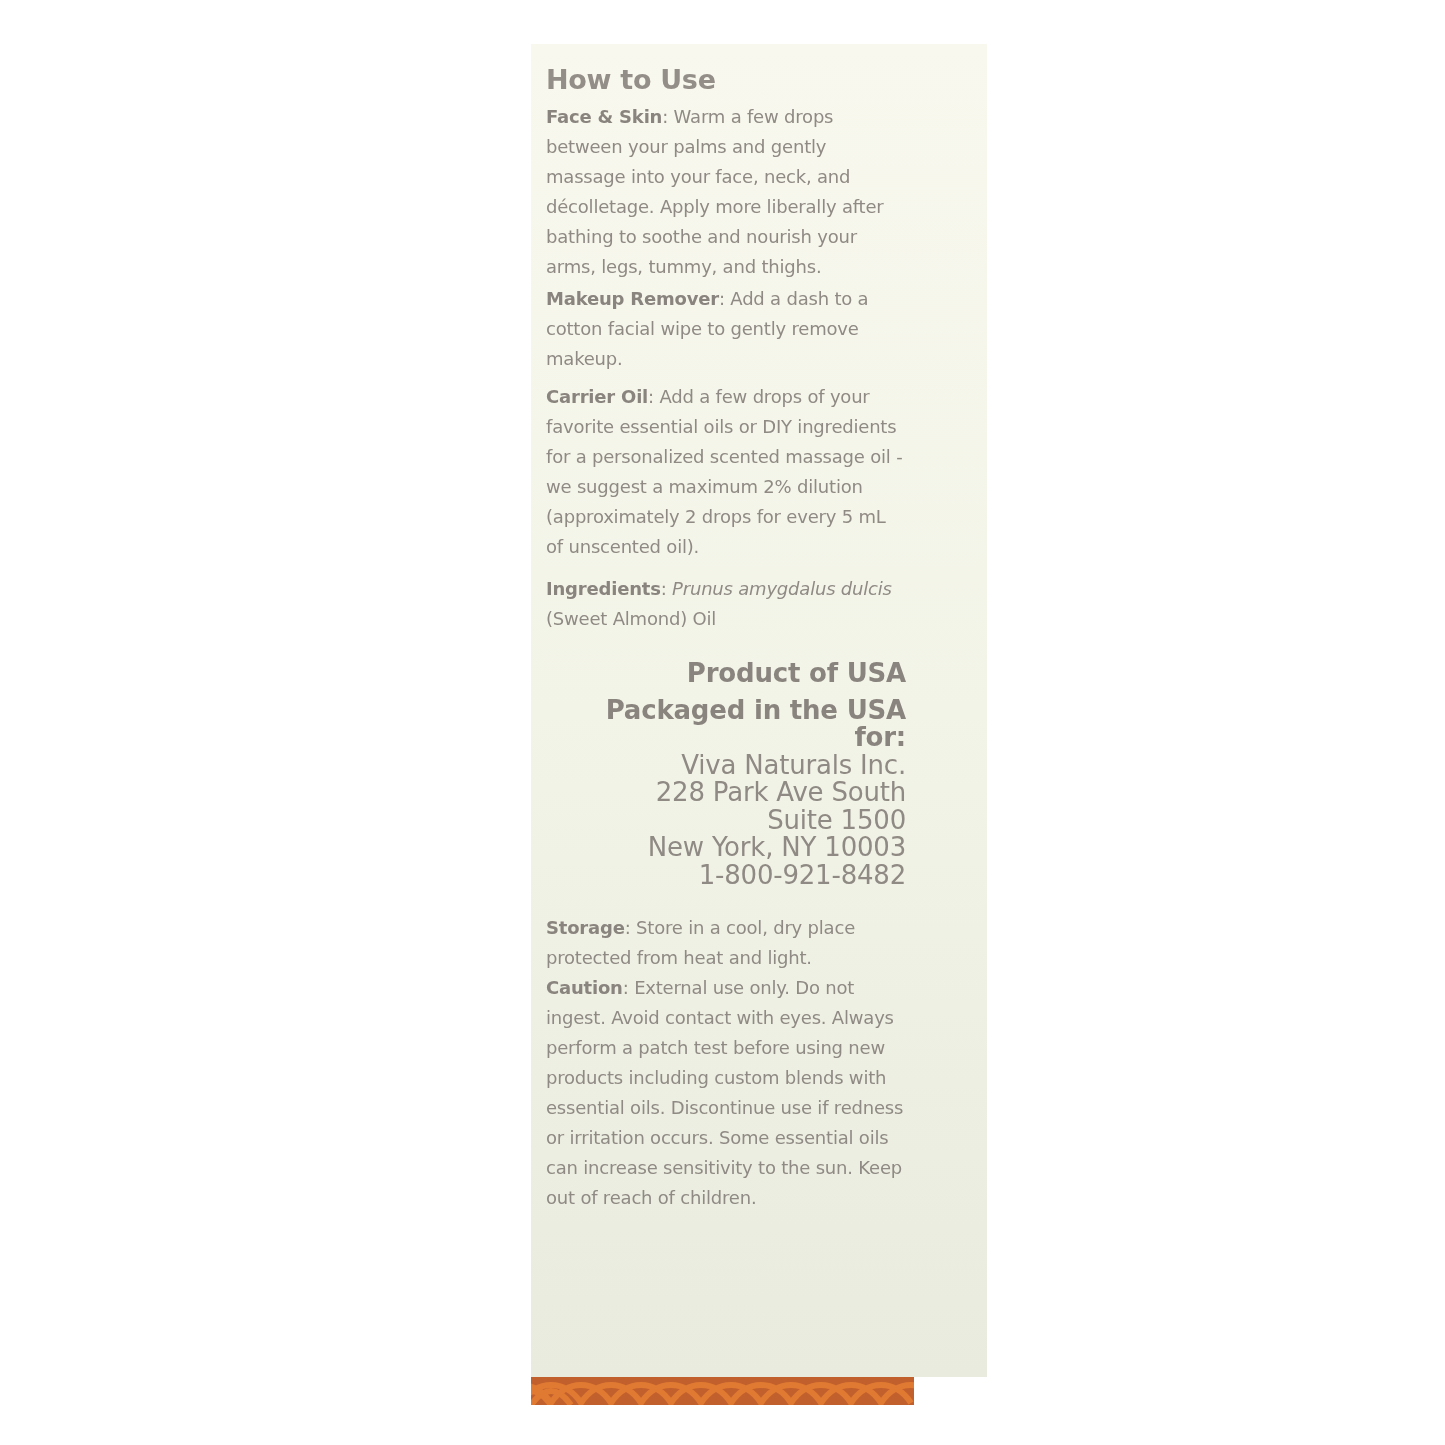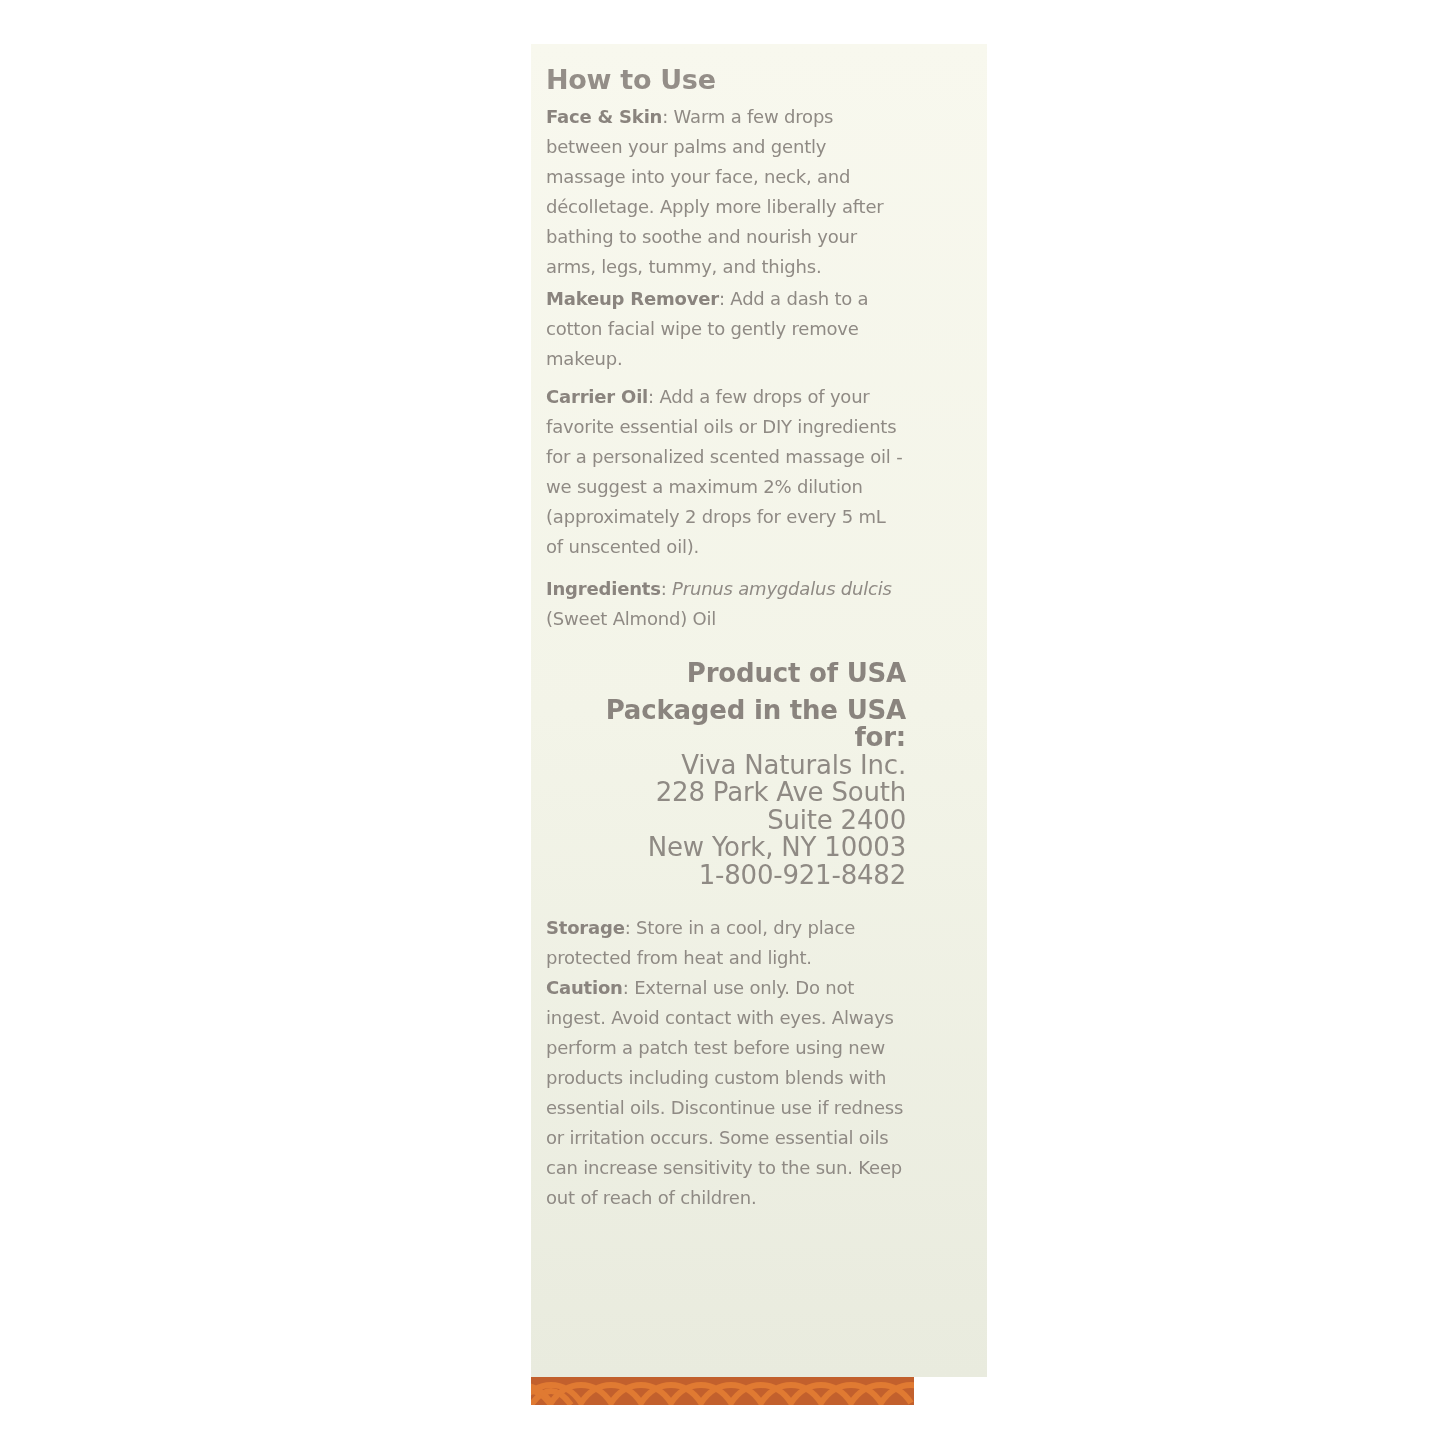--- a/index.html
+++ b/index.html
@@ -37,21 +37,21 @@
 
     <p class="para"><b>Ingredients</b><span>: </span><i>Prunus amygdalus dulcis</i><span> </span><span>(Sweet Almond) Oil</span></p>
 
     <div style="height:26px"></div>
 
     <div>
       <p class="center bold" style="margin-bottom:9px">Product of USA</p>
       <p class="center bold">Packaged in the USA for:</p>
       <p class="center">Viva Naturals Inc.</p>
       <p class="center">228 Park Ave South</p>
-      <p class="center">Suite 2400</p>
+      <p class="center">Suite 1500</p>
       <p class="center">New York, NY 10003</p>
       <p class="center">1-800-921-8482</p>
     </div>
 
     <div style="height:24px"></div>
 
     <p class="para" style="width:310px"><b>Storage</b><span>: </span><span>Store in a cool, dry place protected from heat and light.</span></p>
 
     <p class="para" style="margin-top:0"><b>Caution</b><span>: </span><span>External use only. Do not ingest. Avoid contact with eyes. Always perform a patch test before using new products including custom blends with essential oils. Discontinue use if redness or irritation occurs. Some essential oils can increase sensitivity to the sun. Keep out of reach of children.</span></p>
   </div>

